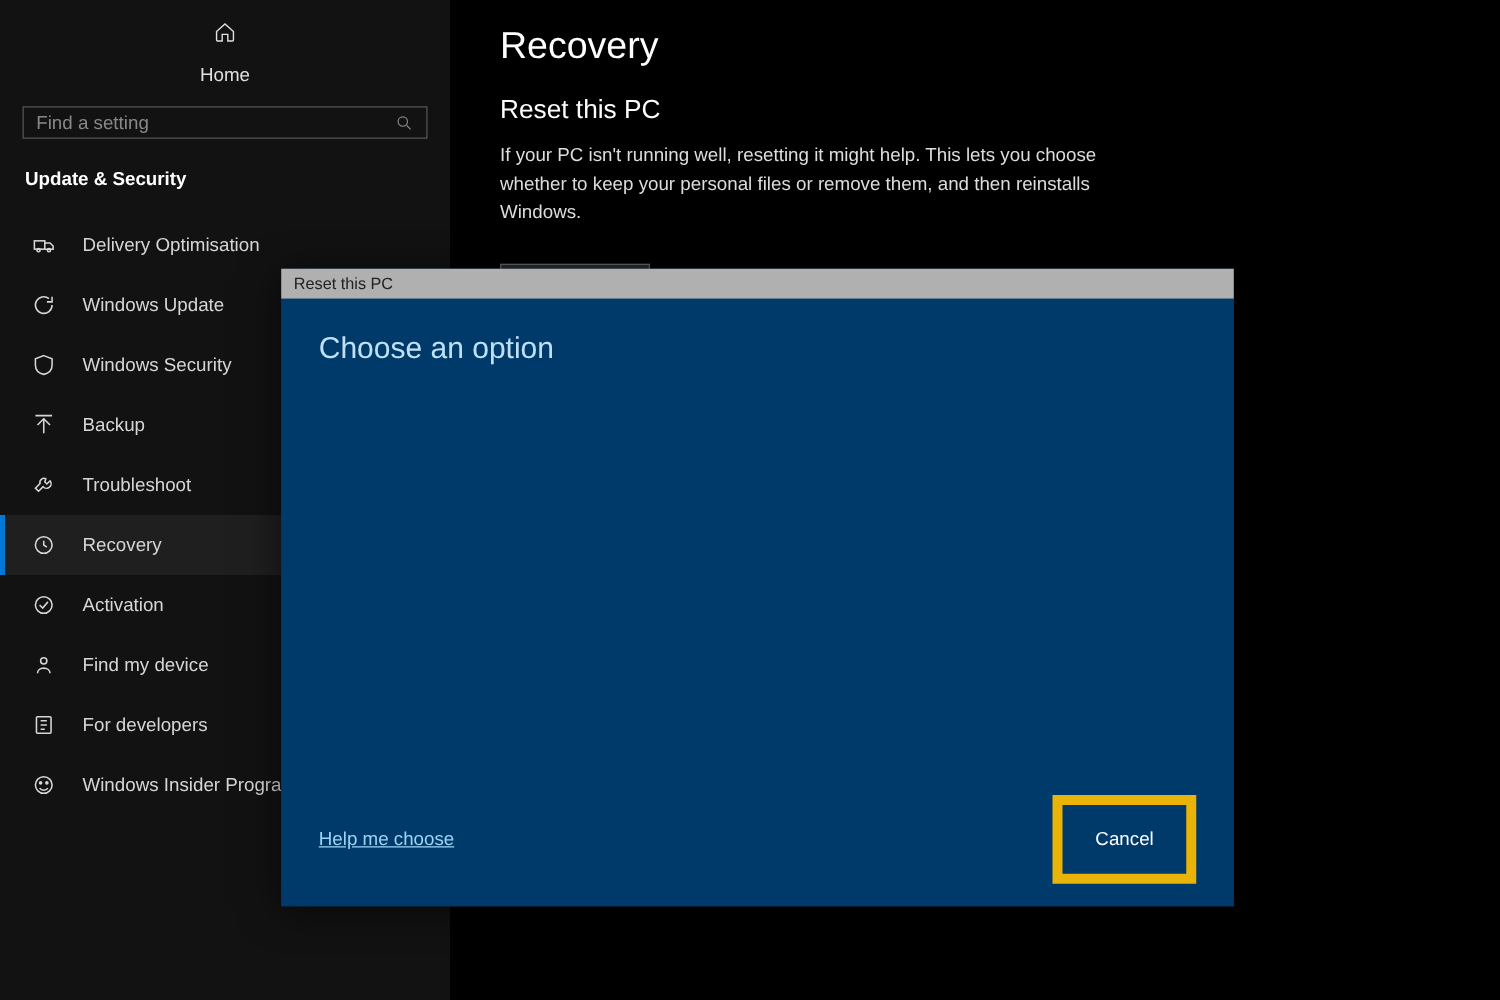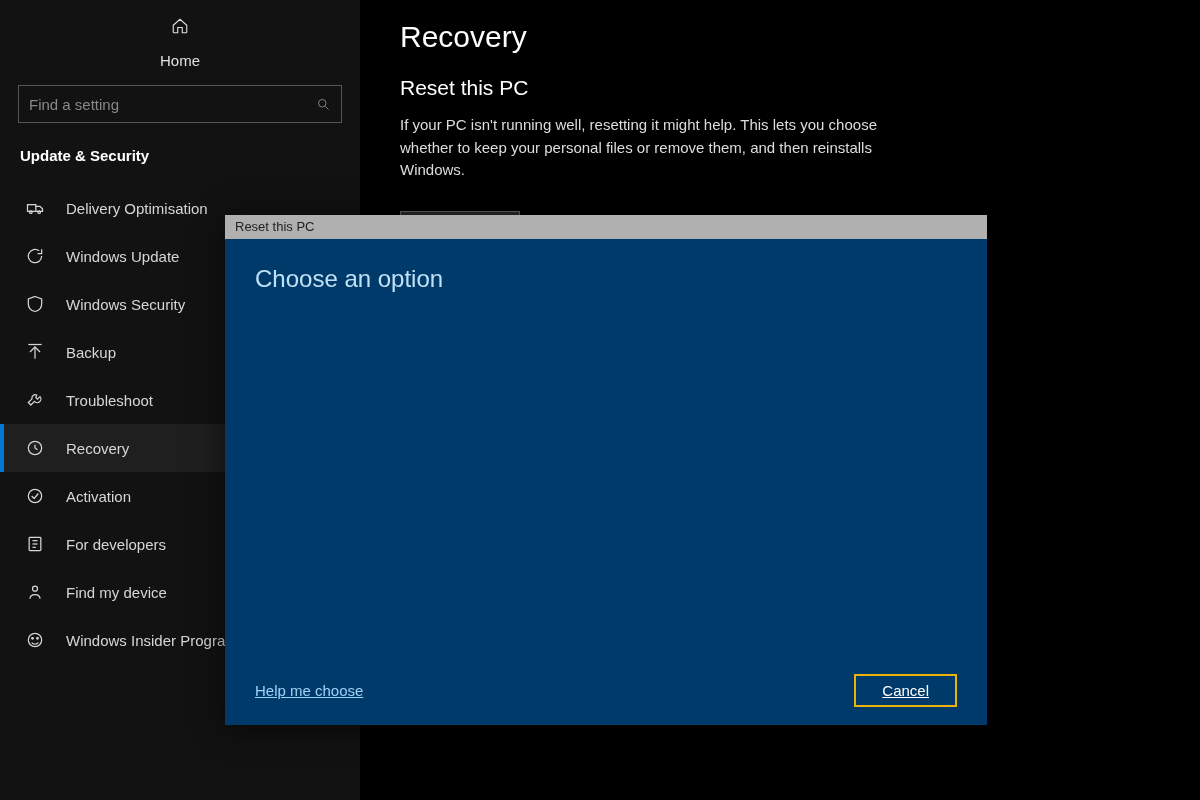--- a/index.html
+++ b/index.html
@@ -27,21 +27,21 @@
       gap: 16px;
       color: #e0e0e0;
       cursor: pointer;
       flex-direction: column;
     }
     .home-row .ico { width: 20px; height: 20px; display:flex; align-items:center; justify-content:center;}
     .home-row span.lbl { font-size: 15px; }
     .search-box {
       margin: 0 18px 18px 18px;
       border: 1px solid #555;
-      height: 38px;
+      height: 26px;
       display: flex;
       align-items: center;
       justify-content: space-between;
       padding: 0 10px;
       cursor: text;
     }
     .search-box .placeholder { color: #888; font-size: 15px; }
     .search-box .ico { color: #888; width:16px; height:16px; display:flex; align-items:center; justify-content:center;}
     .section-title {
       font-size: 15px;
@@ -164,27 +164,26 @@
       justify-content: space-between;
       align-items: center;
     }
     .help-link {
       color: #9dd3f5;
       text-decoration: underline;
       font-size: 15px;
       cursor: pointer;
     }
     .cancel-btn {
-      border: 2px solid #eab308;
+      border: 8px solid #eab308;
       background: transparent;
       color: #fff;
-      padding: 6px 26px;
-      font-size: 15px;
-      cursor: pointer;
-      text-decoration: underline;
+      padding: 19px 26px;
+      font-size: 15px;
+      cursor: pointer;
     }
     svg { fill: none; stroke: currentColor; stroke-width: 1.5; }
   </style>
 </head>
 <body>
 
 <div class="sidebar">
   <div class="home-row">
     <span class="ico">
       <svg width="18" height="18" viewBox="0 0 24 24">
@@ -265,36 +264,36 @@
         <svg width="20" height="20" viewBox="0 0 24 24">
           <circle cx="12" cy="12" r="8"></circle>
           <polyline points="8 12 11 15 16 9"></polyline>
         </svg>
       </span>
     <span>Activation</span>
   </div>
   <div class="menu-item">
     <span class="ico">
         <svg width="20" height="20" viewBox="0 0 24 24">
+          <circle cx="12" cy="8" r="3"></circle>
+          <path d="M6 20c0-3 2.5-5 6-5s6 2 6 5"></path>
+        </svg>
+      </span>
+    <span>Find my device</span>
+  </div>
+  <div class="menu-item">
+    <span class="ico">
+        <svg width="20" height="20" viewBox="0 0 24 24">
           <rect x="5" y="4" width="14" height="16" rx="1"></rect>
           <line x1="9" y1="8" x2="15" y2="8"></line>
           <line x1="9" y1="12" x2="15" y2="12"></line>
           <line x1="9" y1="16" x2="13" y2="16"></line>
         </svg>
       </span>
     <span>For developers</span>
-  </div>
-  <div class="menu-item">
-    <span class="ico">
-        <svg width="20" height="20" viewBox="0 0 24 24">
-          <circle cx="12" cy="8" r="3"></circle>
-          <path d="M6 20c0-3 2.5-5 6-5s6 2 6 5"></path>
-        </svg>
-      </span>
-    <span>Find my device</span>
   </div>
   <div class="menu-item">
     <span class="ico">
         <svg width="20" height="20" viewBox="0 0 24 24">
           <circle cx="12" cy="12" r="8"></circle>
           <circle cx="9" cy="10" r="1" fill="currentColor"></circle>
           <circle cx="15" cy="10" r="1" fill="currentColor"></circle>
           <path d="M8 15c1 1.5 2.5 2 4 2s3-.5 4-2"></path>
         </svg>
       </span>

